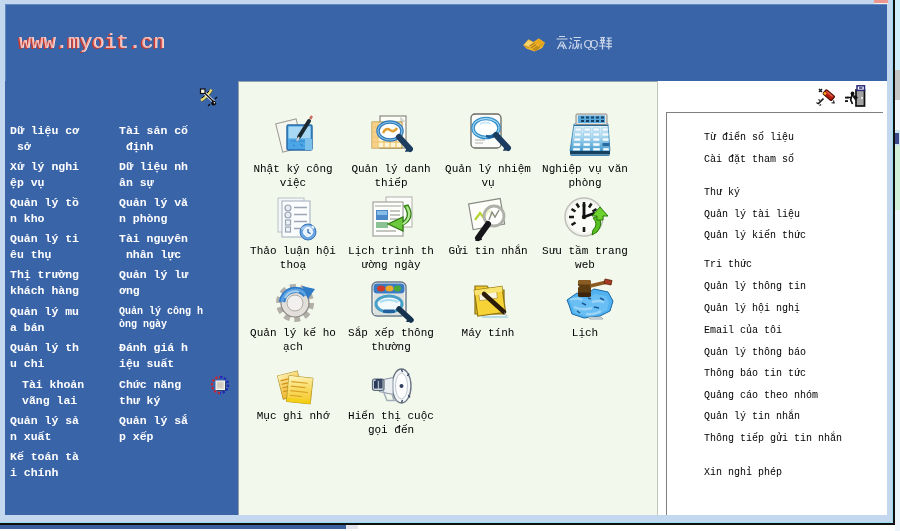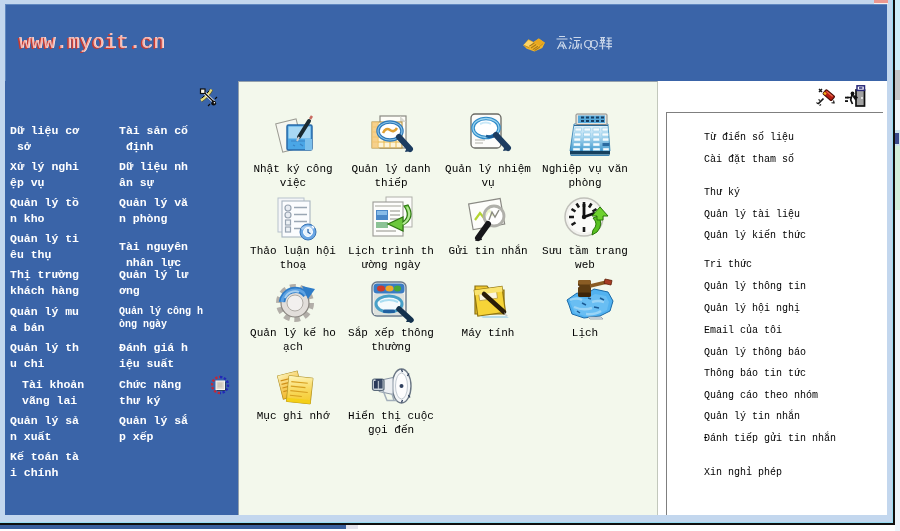--- a/index.html
+++ b/index.html
@@ -95,21 +95,21 @@
 n xuất</div>
 <div class="sbitem" style="left:10px;top:449px;">Kế toán tà
 i chính</div>
 
 <div class="sbitem" style="left:119px;top:123px;">Tài sản cố
  định</div>
 <div class="sbitem" style="left:119px;top:159px;">Dữ liệu nh
 ân sự</div>
 <div class="sbitem" style="left:119px;top:195px;">Quản lý vă
 n phòng</div>
-<div class="sbitem" style="left:119px;top:231px;margin-top:8px;">Tài nguyên
+<div class="sbitem" style="left:119px;top:231px;">Tài nguyên
  nhân lực</div>
 <div class="sbitem" style="left:119px;top:267px;">Quản lý lư
 ơng</div>
 <div class="sbsmall" style="left:119px;top:306px;">Quản lý công h
 òng ngày</div>
 <div class="sbitem" style="left:119px;top:340px;">Đánh giá h
 iệu suất</div>
 <div class="sbitem" style="left:119px;top:377px;">Chức năng
 thư ký</div>
 <div class="sbitem" style="left:119px;top:413px;">Quản lý sắ
@@ -147,21 +147,21 @@
 <div class="rlink" style="top:209px;">Quản lý tài liệu</div>
 <div class="rlink" style="top:230px;">Quản lý kiến thức</div>
 <div class="rlink" style="top:259px;">Tri thức</div>
 <div class="rlink" style="top:281px;">Quản lý thông tin</div>
 <div class="rlink" style="top:303px;">Quản lý hội nghị</div>
 <div class="rlink" style="top:325px;">Email của tôi</div>
 <div class="rlink" style="top:347px;">Quản lý thông báo</div>
 <div class="rlink" style="top:368px;">Thông báo tin tức</div>
 <div class="rlink" style="top:390px;text-align:center;">Quảng cáo theo nhóm</div>
 <div class="rlink" style="top:411px;">Quản lý tin nhắn</div>
-<div class="rlink" style="top:433px;">Đánh tiếp gửi tin nhắn</div>
+<div class="rlink" style="top:433px;">Thông tiếp gửi tin nhắn</div>
 <div class="rlink" style="top:467px;">Xin nghỉ phép</div>
 
 <svg class="abs" style="left:272px;top:112px;" width="46" height="46" viewBox="0 0 46 46">
 <g transform="rotate(-14 18 28)">
       <rect x="8" y="9" width="21" height="29" fill="#f6f6f0" stroke="#9a9a92" stroke-width="1"></rect>
     </g>
 <rect x="15" y="13" width="25" height="25" rx="1.5" fill="#4aa6e6" stroke="#2a6aa8" stroke-width="1.5"></rect>
 <rect x="16.5" y="14.5" width="22" height="12" fill="#a8d8f4"></rect>
 <path d="M33 27 h7 v11 h-7 z" fill="#7cc0ec"></path>
 <path d="M19 29 h14 M21 33 l2 1 M28 32 l3 2" stroke="#3a84c4" stroke-width="1.2"></path>

